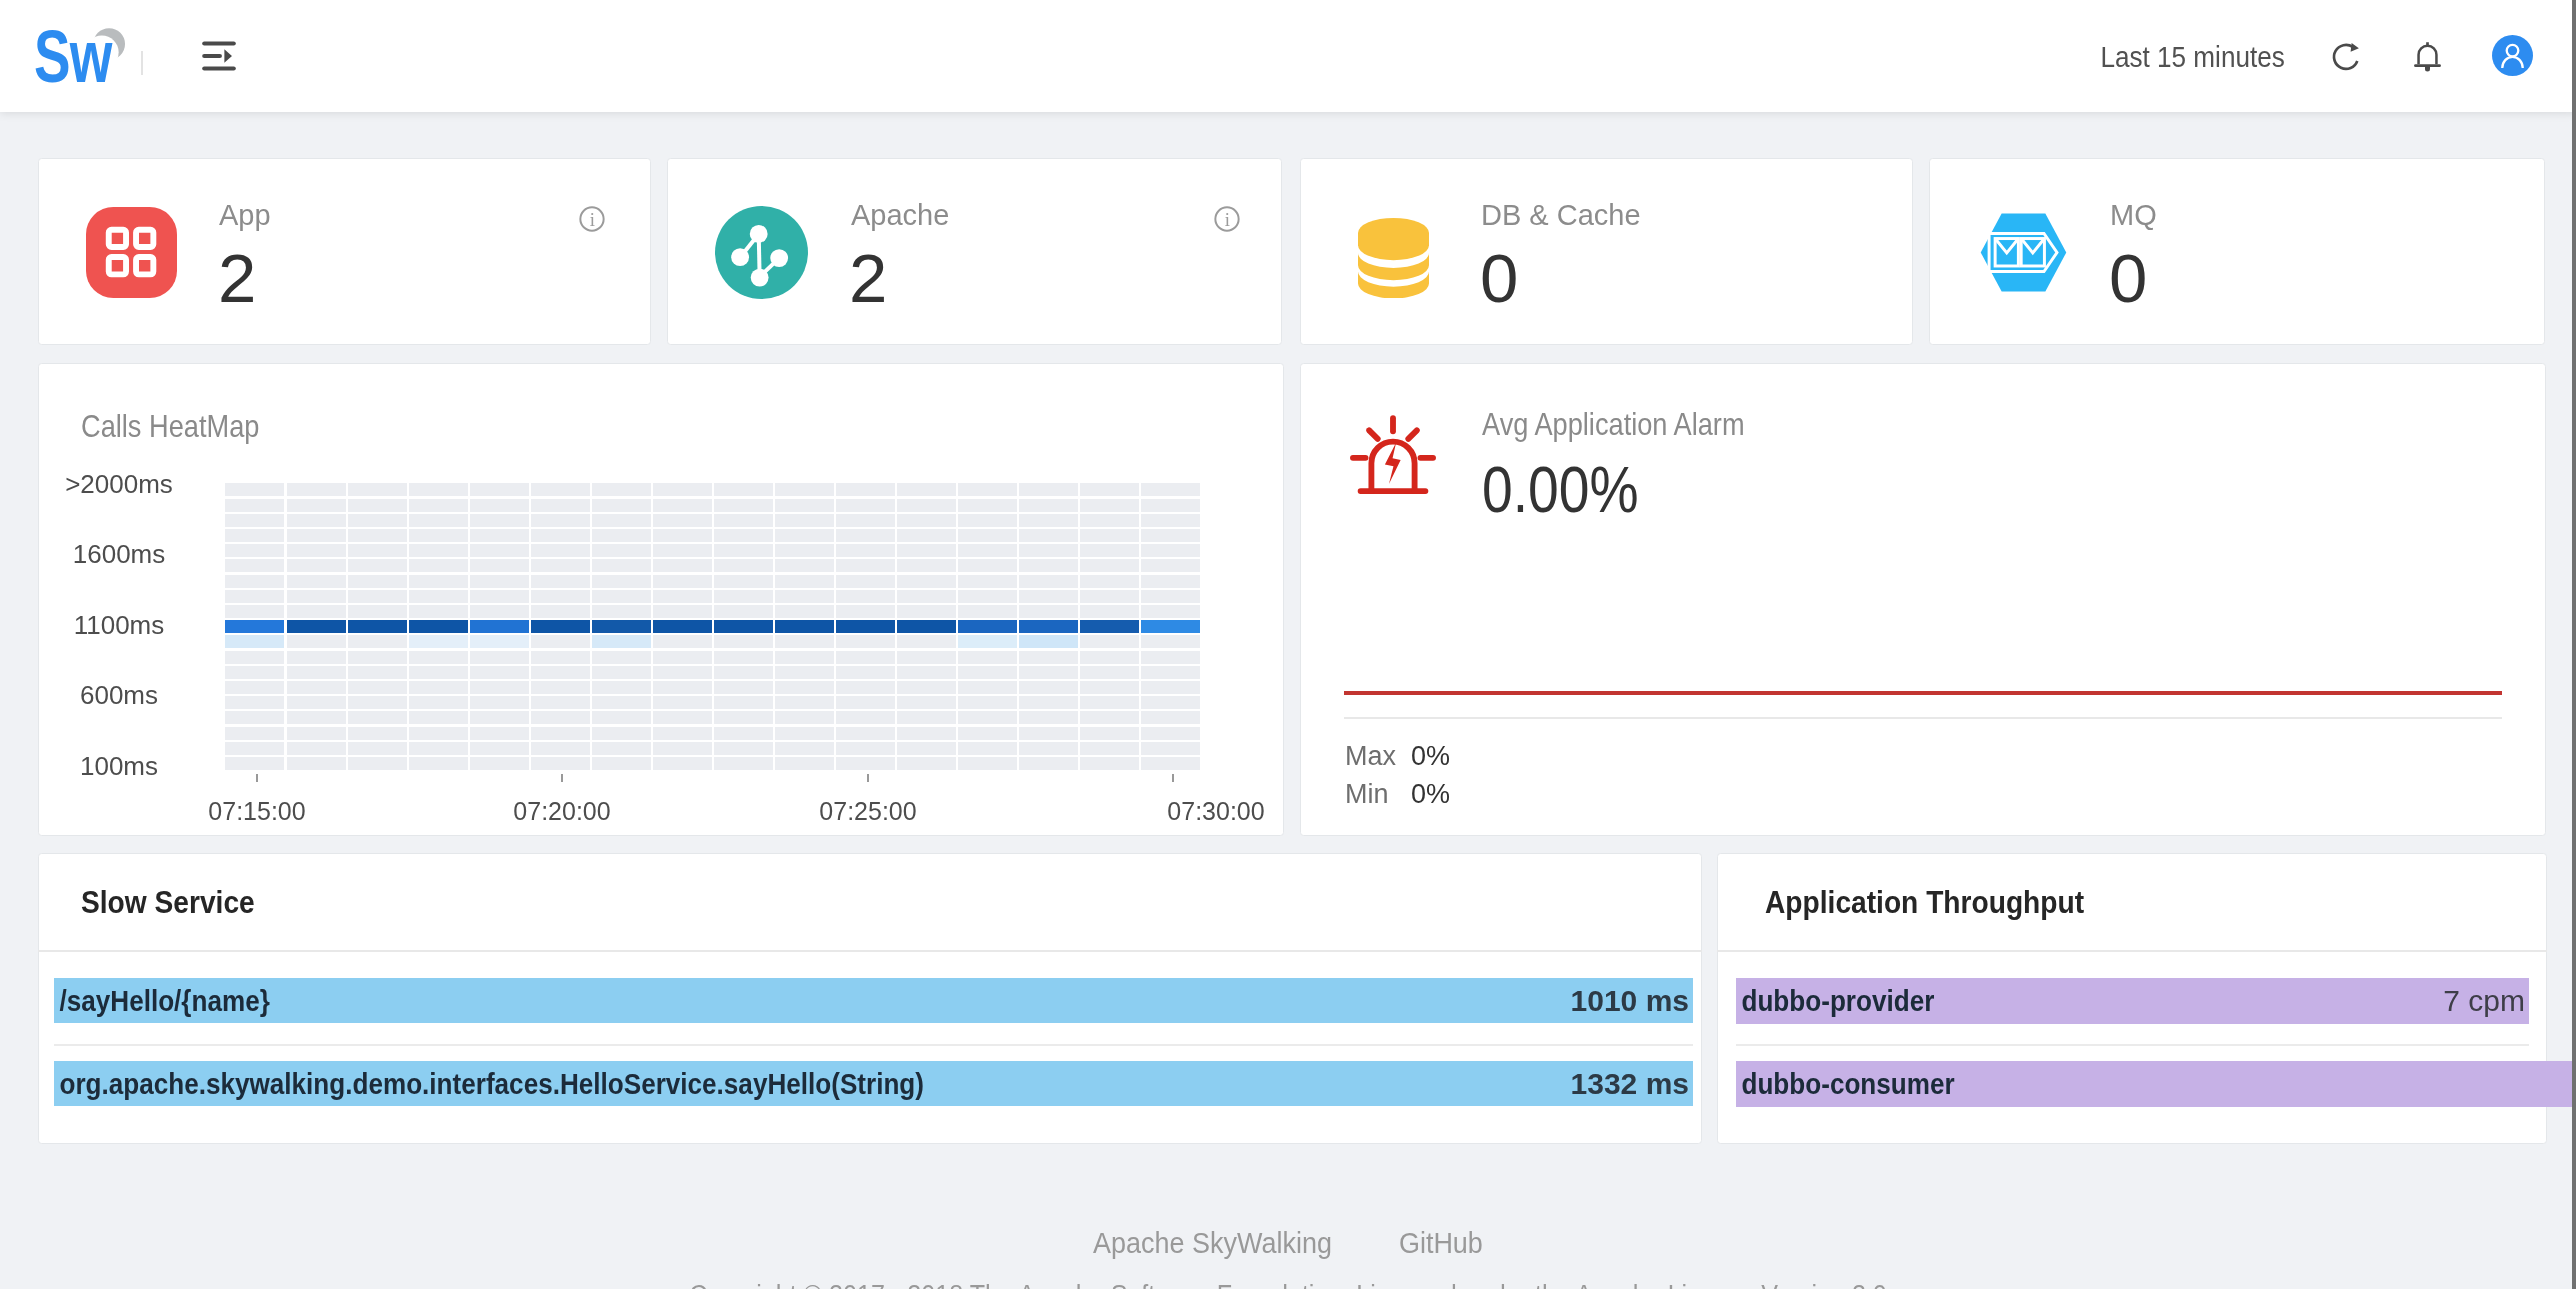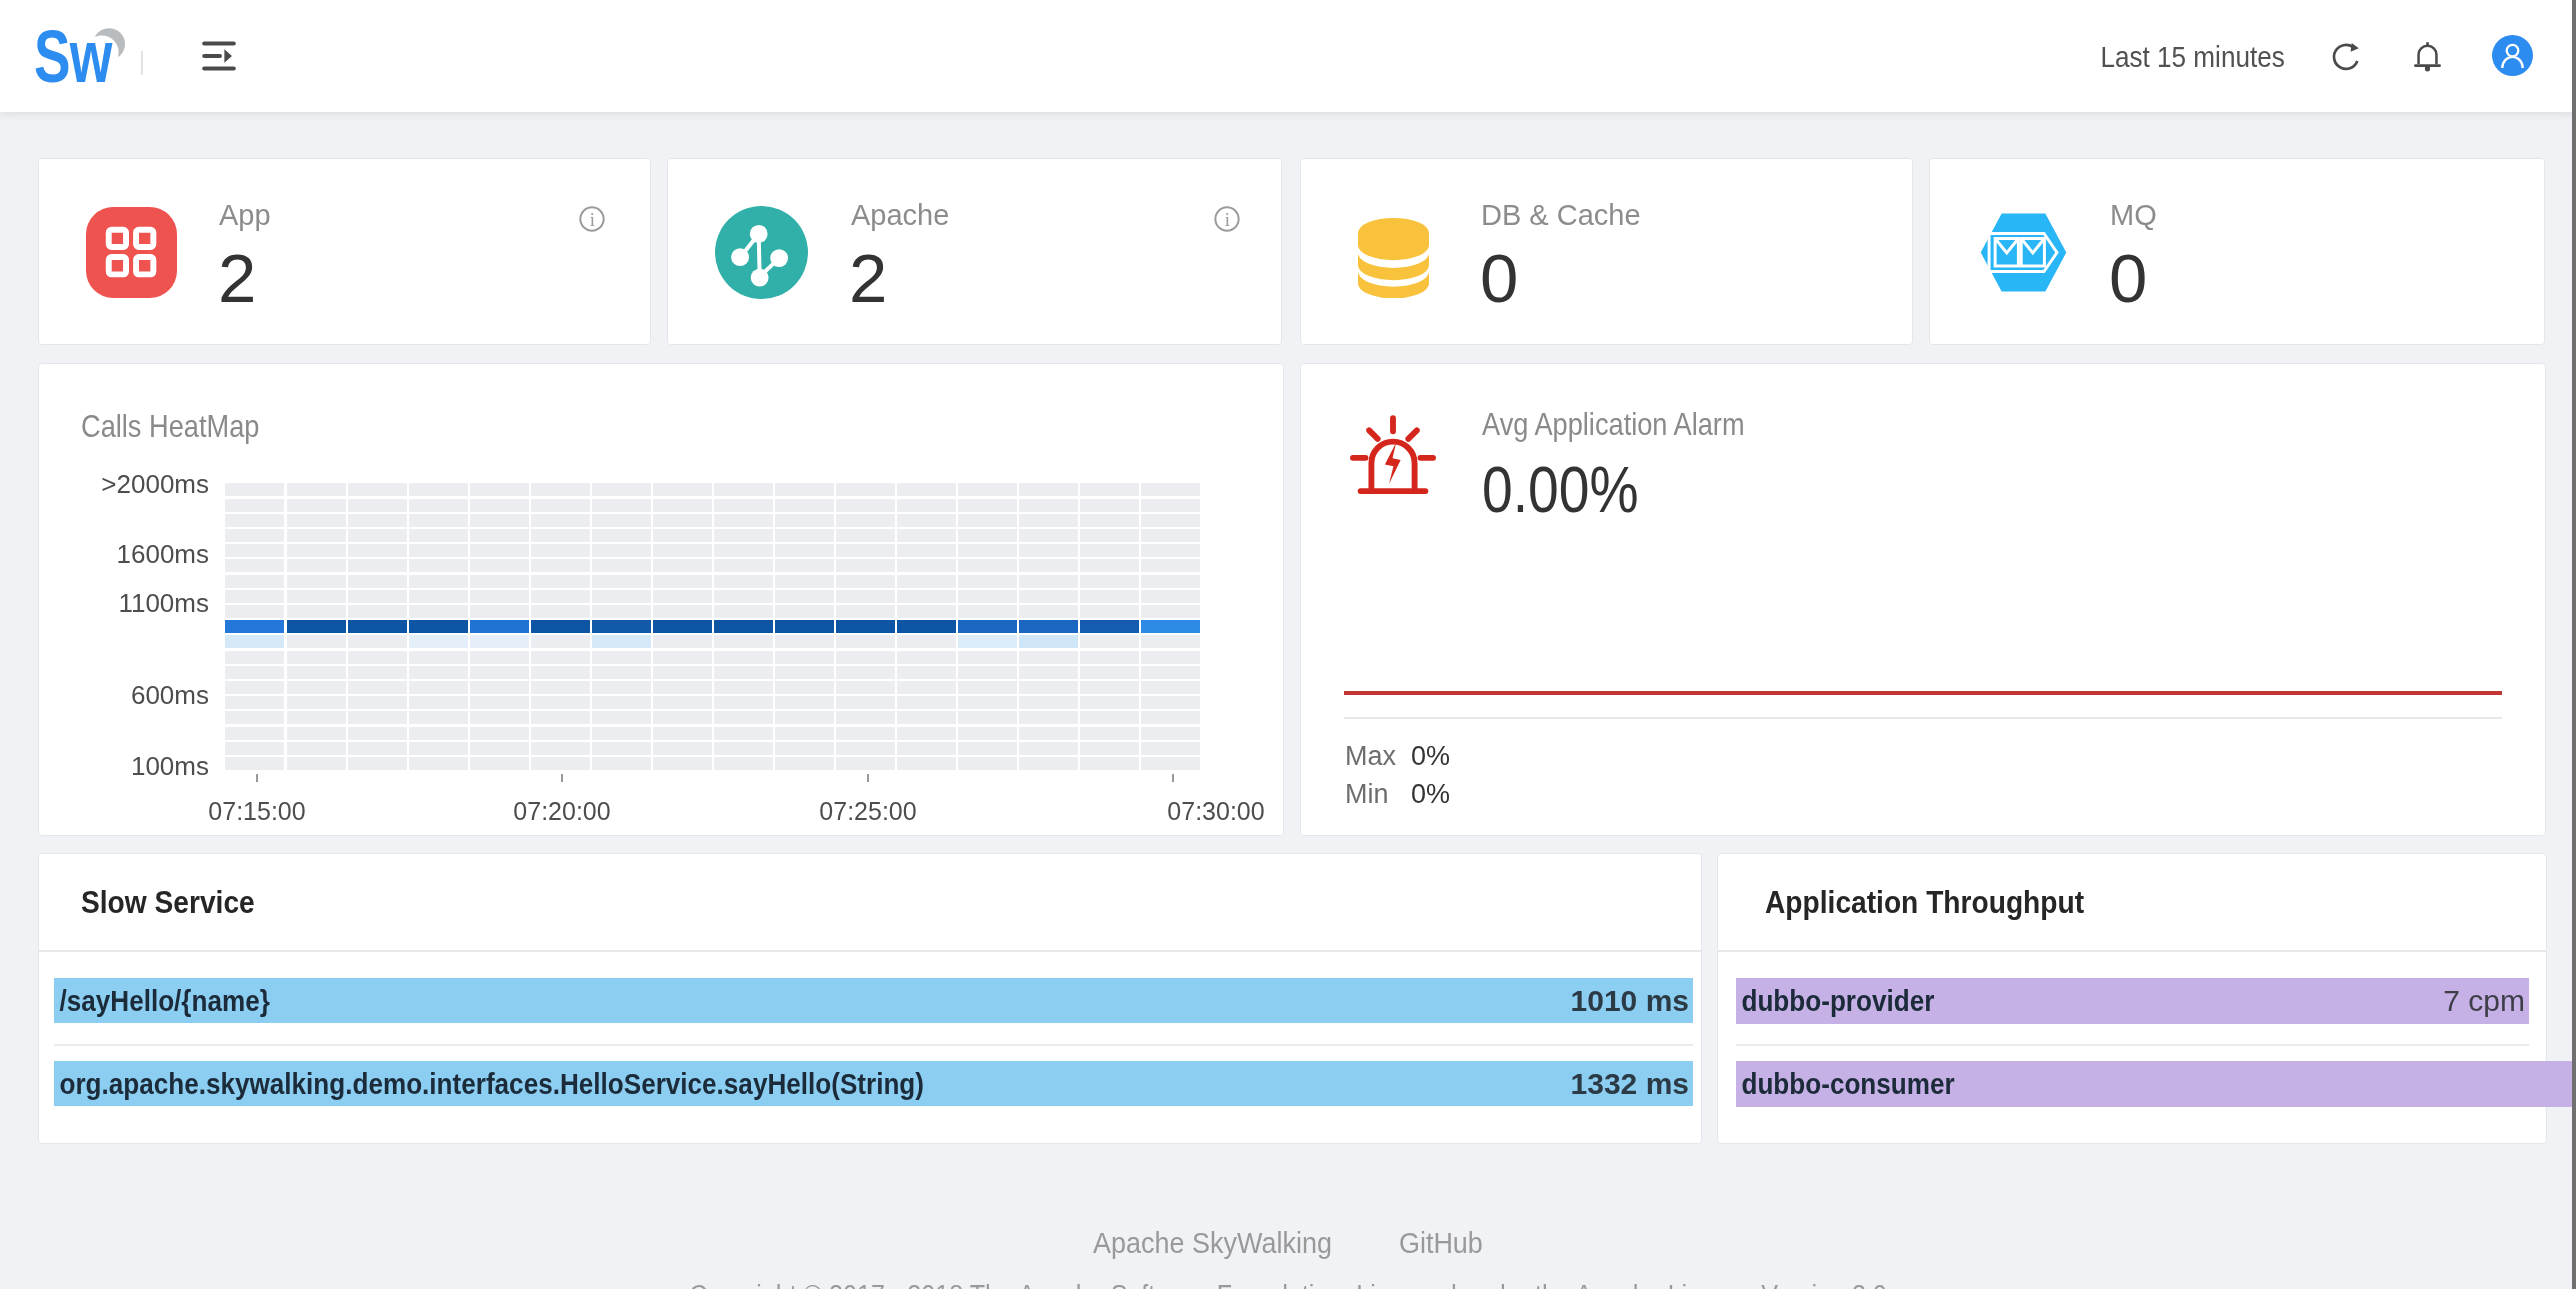--- a/index.html
+++ b/index.html
@@ -8,21 +8,21 @@
 #header { position:absolute; left:0; top:0; width:2576px; height:112px; background:#fff;
   box-shadow:0 1.8px 9px rgba(0,0,0,0.10); }
 .card { position:absolute; top:158px; height:187px; background:#fff;
   border:0.9px solid #e4e7ea; border-radius:3.6px; }
 .panel { position:absolute; background:#fff; border:0.9px solid #e4e7ea; border-radius:3.6px; }
 .clabel { position:absolute; left:180px; top:41px; font-size:29px; color:#8c8c8c; line-height:31px; }
 .cvalue { position:absolute; left:179px; top:84px; font-size:69px; color:#333; line-height:72px; }
 .cicon { position:absolute; left:47px; top:48px; }
 .cinfo { position:absolute; top:47px; }
 .hc { position:absolute; width:59px; height:12.6px; }
-.ylab { position:absolute; right:2367px; width:180px; text-align:right; font-size:26px;
+.ylab { position:absolute; right:2367px; width:180px; text-align:center; font-size:26px;
   color:#4d4d4d; line-height:32px; }
 .xtick { position:absolute; top:774px; width:1.8px; height:8px; background:#999; }
 .xlab { position:absolute; top:797px; width:164px; text-align:center; font-size:25px; color:#4d4d4d; }
 .ptitle { font-size:32px; font-weight:bold; color:#262626;
   transform:scaleX(0.88); transform-origin:left center; }
 .cond { transform:scaleX(0.85); transform-origin:left center; }
 .bar { position:absolute; display:flex; align-items:center; justify-content:space-between; }
 .bar .l { font-size:30px; font-weight:bold; color:#1c2b3a; padding-left:6.3px; white-space:nowrap; transform:scaleX(0.87); transform-origin:left center; }
 .bar .r { font-size:30px; font-weight:bold; color:#2c3a46; padding-right:4px; white-space:nowrap; }
 </style></head>
@@ -129,21 +129,21 @@
 </g>
       </svg></div>
   <div class="clabel">MQ</div>
   <div class="cvalue">0</div>
 </div>
 
 <div class="panel" style="left:38px;top:363px;width:1246px;height:473px"></div>
 <div class="abs cond" style="left:81px;top:408px;font-size:32px;color:#8a8a8a">Calls HeatMap</div>
 <div class="ylab" style="top:468px">&gt;2000ms</div>
 <div class="ylab" style="top:538px">1600ms</div>
-<div class="ylab" style="top:587px">1100ms</div>
+<div class="ylab" style="top:609px">1100ms</div>
 <div class="ylab" style="top:679px">600ms</div>
 <div class="ylab" style="top:750px">100ms</div>
 <div class="hc" style="left:225px;top:483px;background:#ebedf1"></div>
 <div class="hc" style="left:287px;top:483px;background:#ebedf1"></div>
 <div class="hc" style="left:348px;top:483px;background:#ebedf1"></div>
 <div class="hc" style="left:409px;top:483px;background:#ebedf1"></div>
 <div class="hc" style="left:470px;top:483px;background:#ebedf1"></div>
 <div class="hc" style="left:531px;top:483px;background:#ebedf1"></div>
 <div class="hc" style="left:592px;top:483px;background:#ebedf1"></div>
 <div class="hc" style="left:653px;top:483px;background:#ebedf1"></div>

